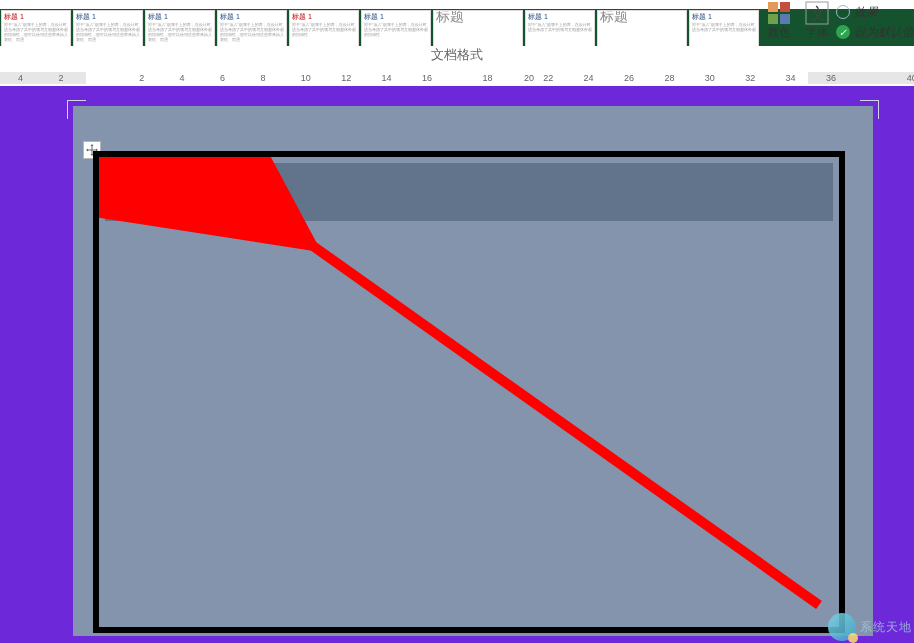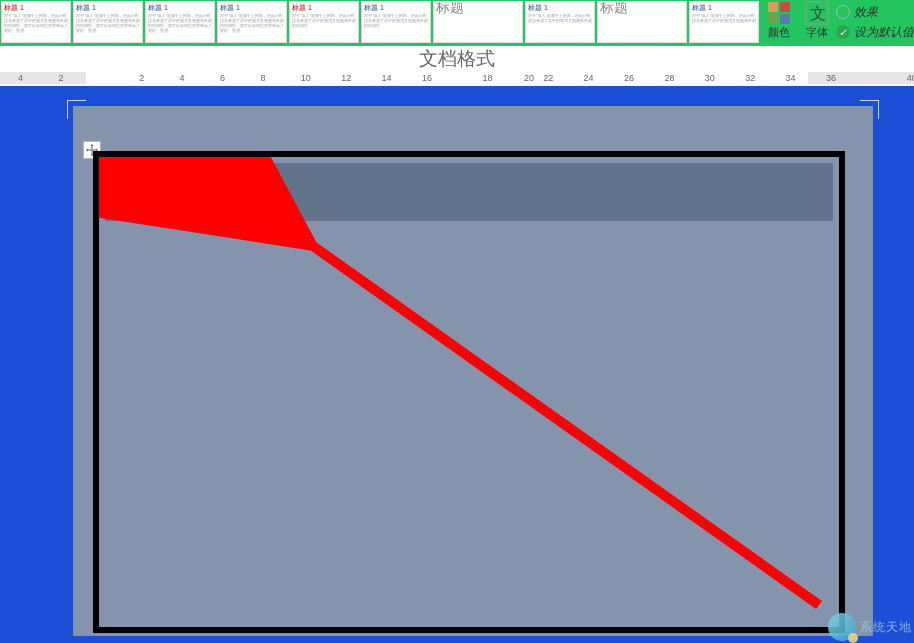--- a/index.html
+++ b/index.html
@@ -1,36 +1,36 @@
 <!DOCTYPE html>
 <html><head>
 <meta charset="utf-8">
 <style>
   html,body{margin:0;padding:0;width:914px;height:643px;background:#fff;font-family:"Microsoft YaHei","SimSun",Arial,sans-serif;overflow:hidden;color:#333;}
-  .ribbon{position:absolute;left:0;top:0;right:0;height:46px;background:#22c55e;display:flex;}
+  .ribbon{position:absolute;left:0;top:9px;right:0;height:46px;background:#14532d;display:flex;}
   .styles-gallery{display:flex;height:46px;overflow:hidden;}
   .style-item{width:70px;height:42px;border:1px solid #dcdcdc;margin:1px;background:#fff;padding:1px 2px;box-sizing:border-box;overflow:hidden;font-size:5px;color:#a6a6a6;line-height:6px;cursor:pointer;}
   .style-item .lbl{color:#1f497d;font-size:7px;line-height:9px;}
   .style-item .lbl.k{color:#c00000;}
   .style-item .body{color:#9a9a9a;font-size:4px;line-height:5px;margin-top:1px;}
   .style-big{width:90px;}
   .style-big .lbl{color:#888;font-size:14px;}
   .side-group{position:absolute;right:0;top:0;height:46px;display:flex;align-items:flex-start;}
   .big-btn{width:38px;height:44px;display:flex;flex-direction:column;align-items:center;justify-content:flex-start;font-size:11px;color:#333;cursor:pointer;}
   .big-btn .ico{width:24px;height:24px;margin-top:1px;}
   .opt-col{display:flex;flex-direction:column;justify-content:center;height:44px;}
   .opt{font-size:12px;color:#333;display:flex;align-items:center;height:20px;cursor:pointer;font-style:italic;}
   .opt .bullet{width:12px;height:12px;border:1px solid #9db6cf;border-radius:50%;margin-right:4px;}
   .opt .check{width:14px;height:14px;border-radius:50%;background:#2ea44f;color:#fff;font-size:10px;display:flex;align-items:center;justify-content:center;margin-right:4px;}
-  .grp-label{position:absolute;left:0;top:46px;right:0;height:22px;text-align:center;font-size:19px;color:#666;background:#fff;}
+  .grp-label{position:absolute;left:0;top:46px;right:0;height:22px;text-align:center;font-size:13px;color:#666;background:#fff;}
   .ruler{position:absolute;left:0;top:70px;right:0;height:16px;background:#fff;display:flex;align-items:center;}
   .ruler-track{position:absolute;left:0;right:0;top:2px;height:12px;background:#e6e6e6;}
   .ruler-white{position:absolute;top:2px;height:12px;left:86px;width:722px;background:#fff;}
   .ruler-tick{position:absolute;top:3px;height:10px;font-size:9px;color:#666;display:flex;flex-direction:column;align-items:center;}
-  .canvas{position:absolute;left:0;top:86px;right:0;bottom:0;background:#1d4ed8;}
+  .canvas{position:absolute;left:0;top:86px;right:0;bottom:0;background:#6d28d9;}
   .page{position:absolute;left:73px;top:20px;width:800px;height:530px;background:#8494ac;}
   .page-corner{position:absolute;width:18px;height:18px;}
   .pc-tl{left:-6px;top:-6px;border-left:1px solid #cfd6df;border-top:1px solid #cfd6df;}
   .pc-tr{right:-6px;top:-6px;border-right:1px solid #cfd6df;border-top:1px solid #cfd6df;}
   .move-handle{position:absolute;left:10px;top:35px;width:16px;height:16px;background:#fff;border:1px solid #b7b7b7;display:flex;align-items:center;justify-content:center;font-size:10px;color:#666;}
   .frame{position:absolute;left:20px;top:45px;width:740px;height:470px;border:6px solid #000;background:#8494ac;}
   .header-strip{position:absolute;left:6px;right:6px;top:6px;height:58px;background:#62748c;}
   .arrow-svg{position:absolute;left:0;top:0;width:100%;height:100%;pointer-events:none;}
   .watermark{position:absolute;right:2px;bottom:2px;display:flex;align-items:center;opacity:.85;}
   .watermark .i{width:28px;height:28px;border-radius:50%;background:linear-gradient(135deg,#7fd4e6,#3ea7c6);position:relative;}

